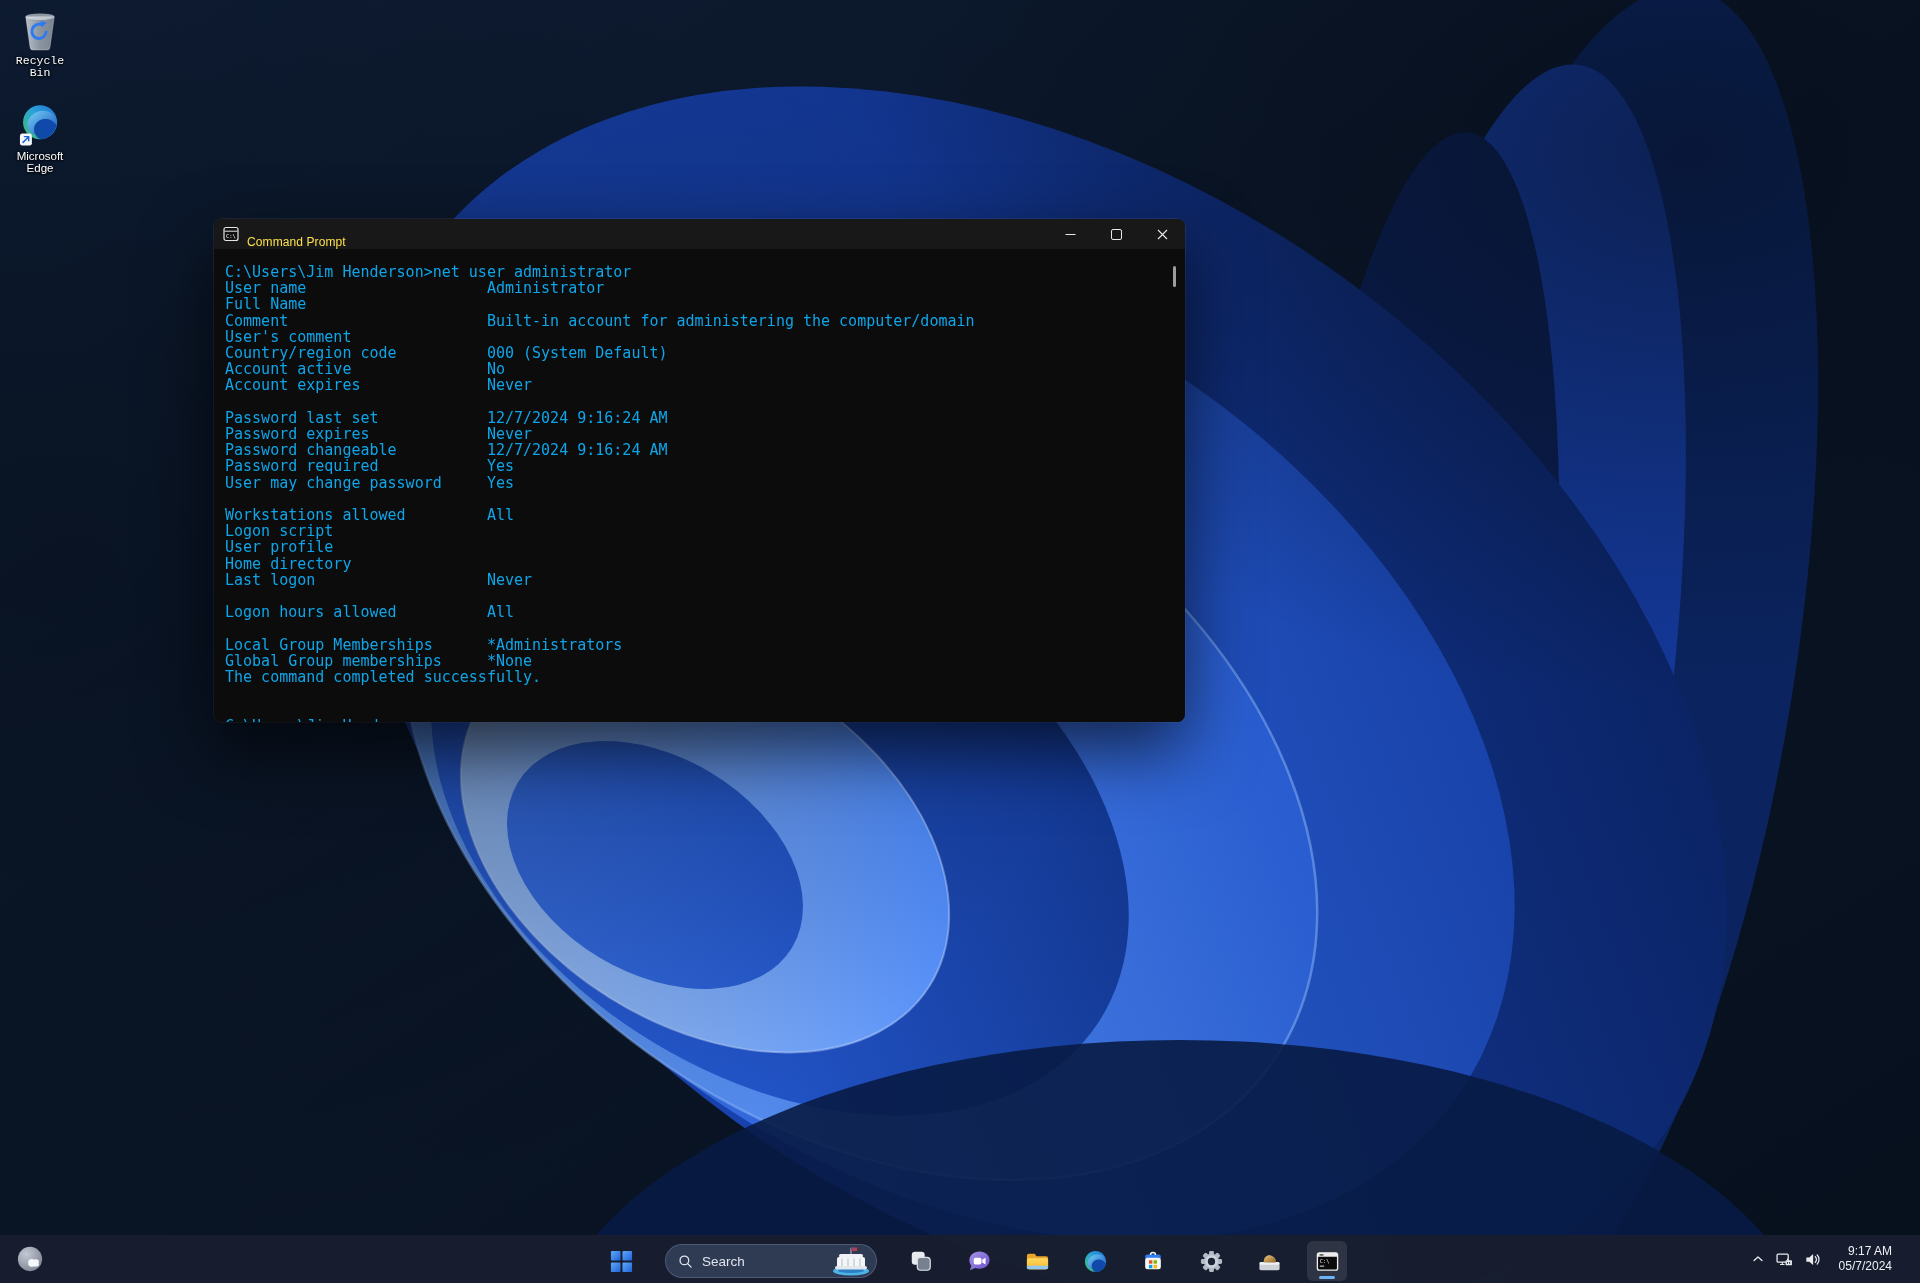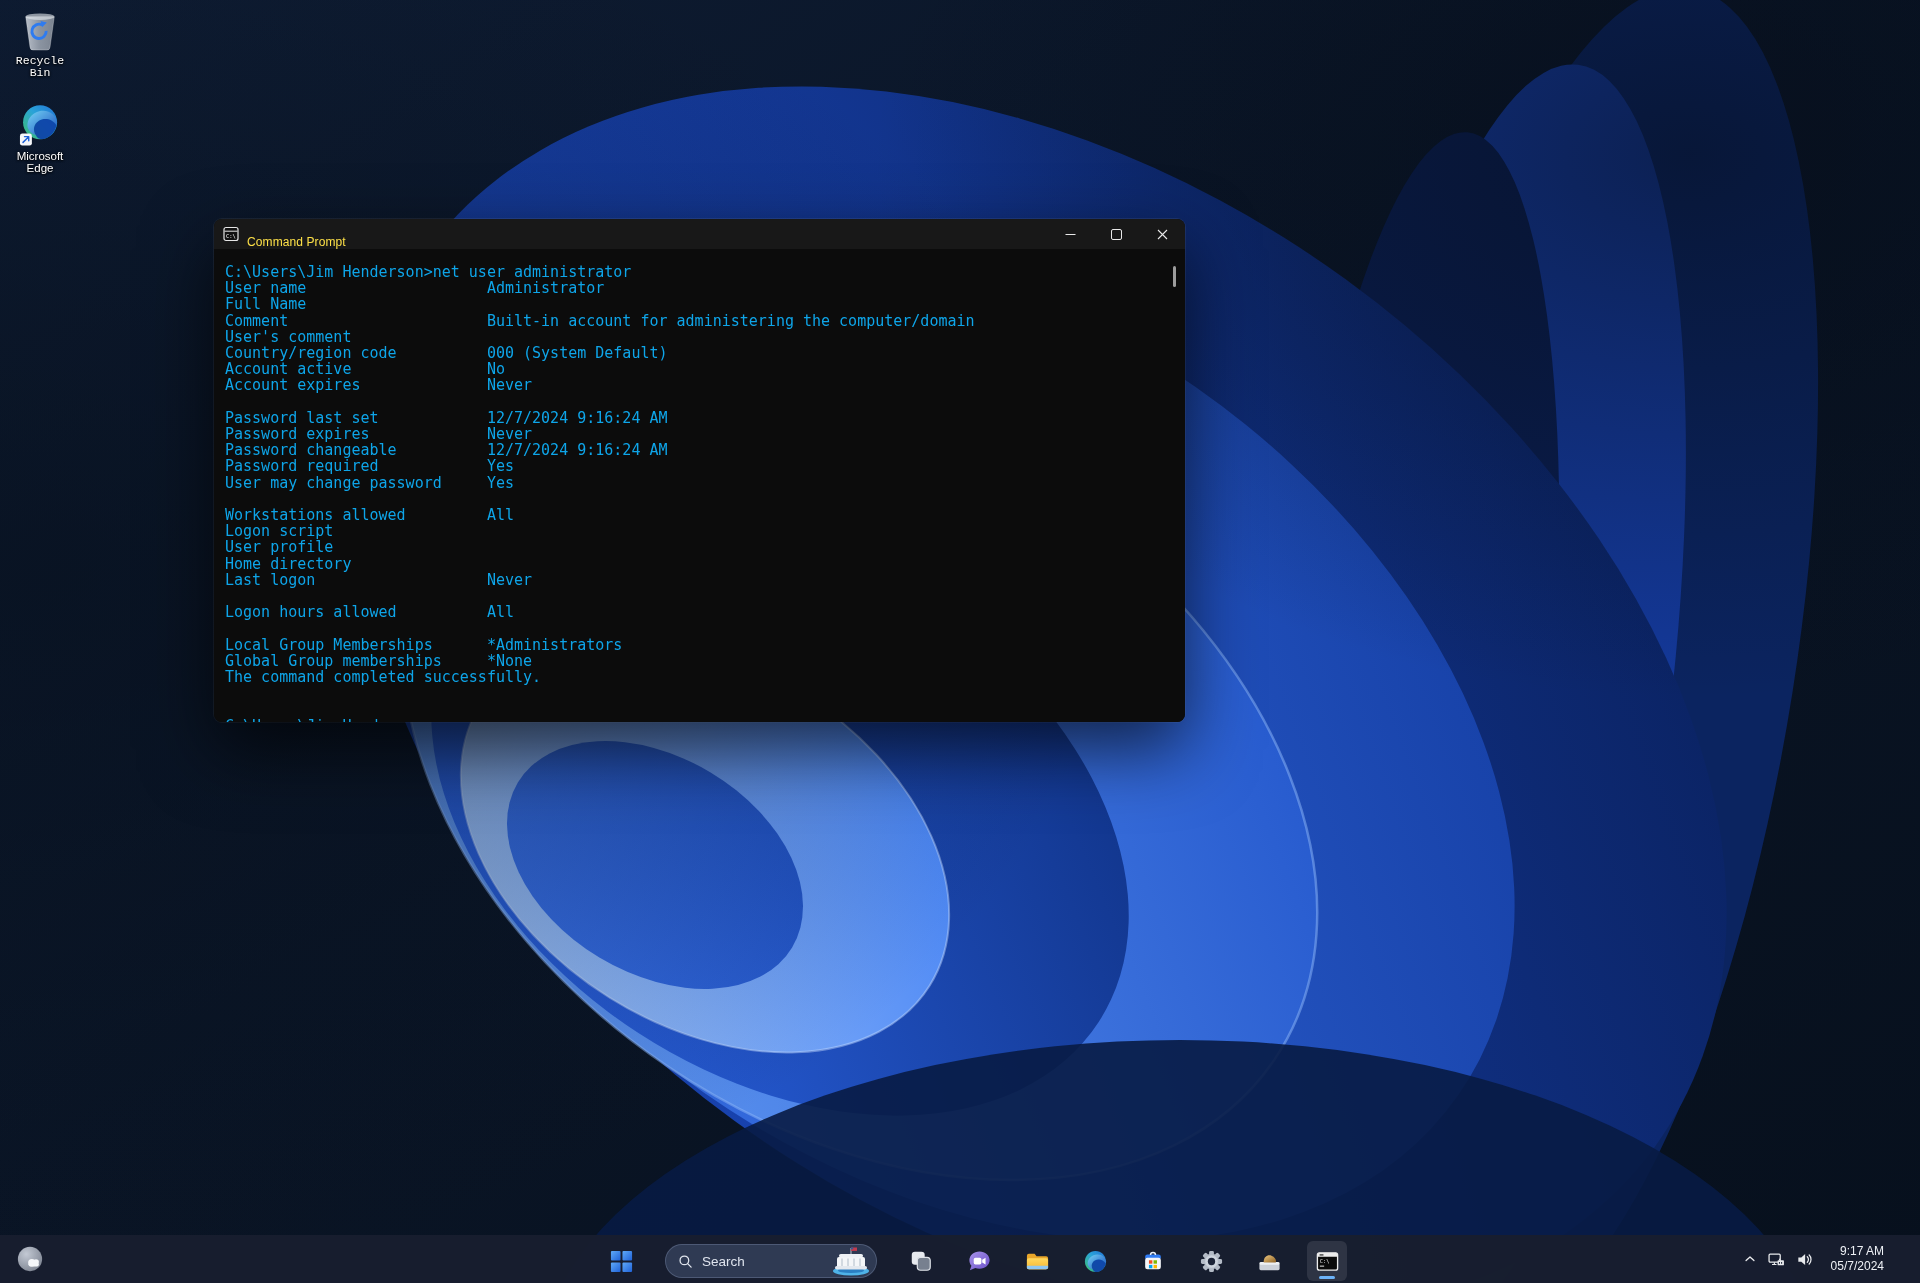--- a/index.html
+++ b/index.html
@@ -44,21 +44,21 @@
                  width:16px; height:3px; border-radius:2px; background:var(--accent,#6cb2f7); }
   #search-box { height:34px; width:212px; margin:0 6px; border-radius:17px;
                 background:rgba(64,78,108,.60); border:1px solid rgba(135,150,180,.35);
                 display:flex; align-items:center; overflow:hidden; cursor:pointer; }
   #search-box .s-icon { margin-left:12px; display:flex; }
   #search-box .s-text { margin-left:9px; font-size:13.5px; color:#dfe4ee; flex:1; }
   #search-box .s-img { width:50px; height:34px; display:flex; align-items:center;
                        justify-content:center; }
   #tb-left { position:absolute; left:10px; bottom:4px; }
   #tb-right { position:absolute; right:0; bottom:0; height:48px; display:flex;
-              align-items:center; padding-right:32px; }
+              align-items:center; padding-right:24px; }
   .tray-btn { height:40px; display:flex; align-items:center; justify-content:center;
               border-radius:5px; cursor:pointer; }
   #tray-chevron { width:26px; }
   #tray-net, #tray-vol { width:28px; }
   #clock { margin-left:8px; text-align:right; color:#eef1f6; font-size:12px;
            line-height:15px; cursor:default; padding:4px 4px; border-radius:5px; }
 </style>
 </head>
 <body>
 

